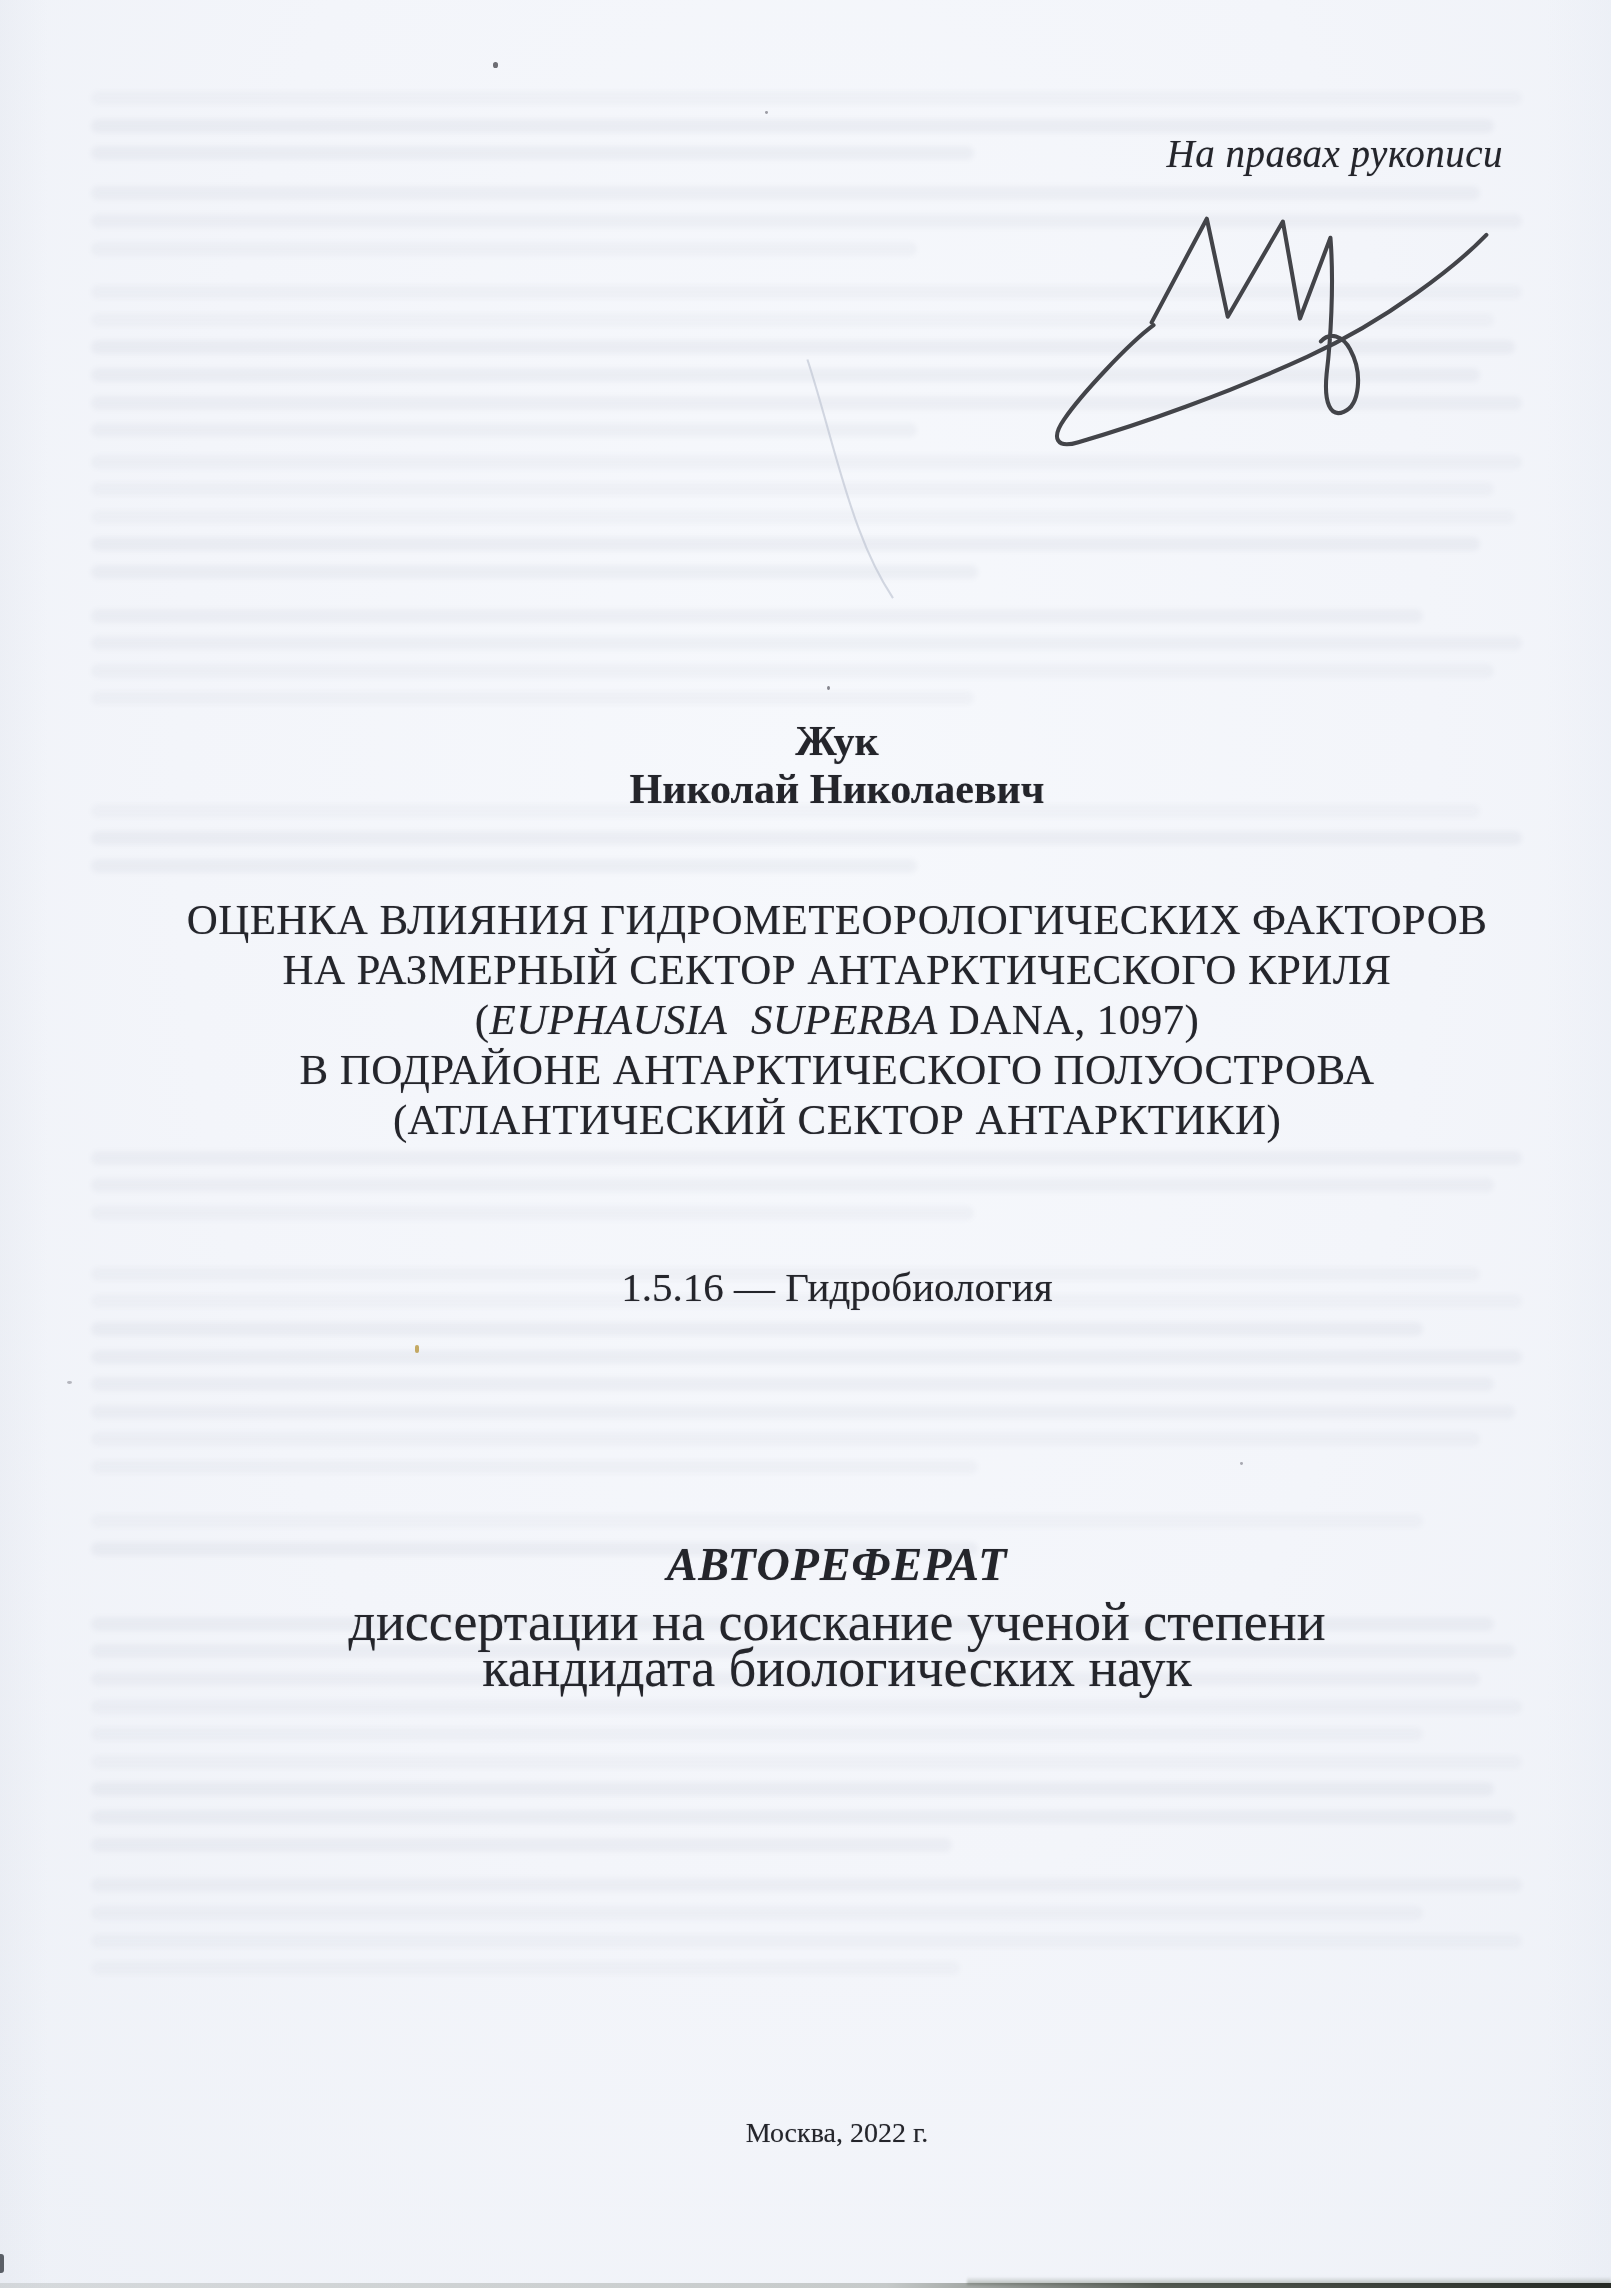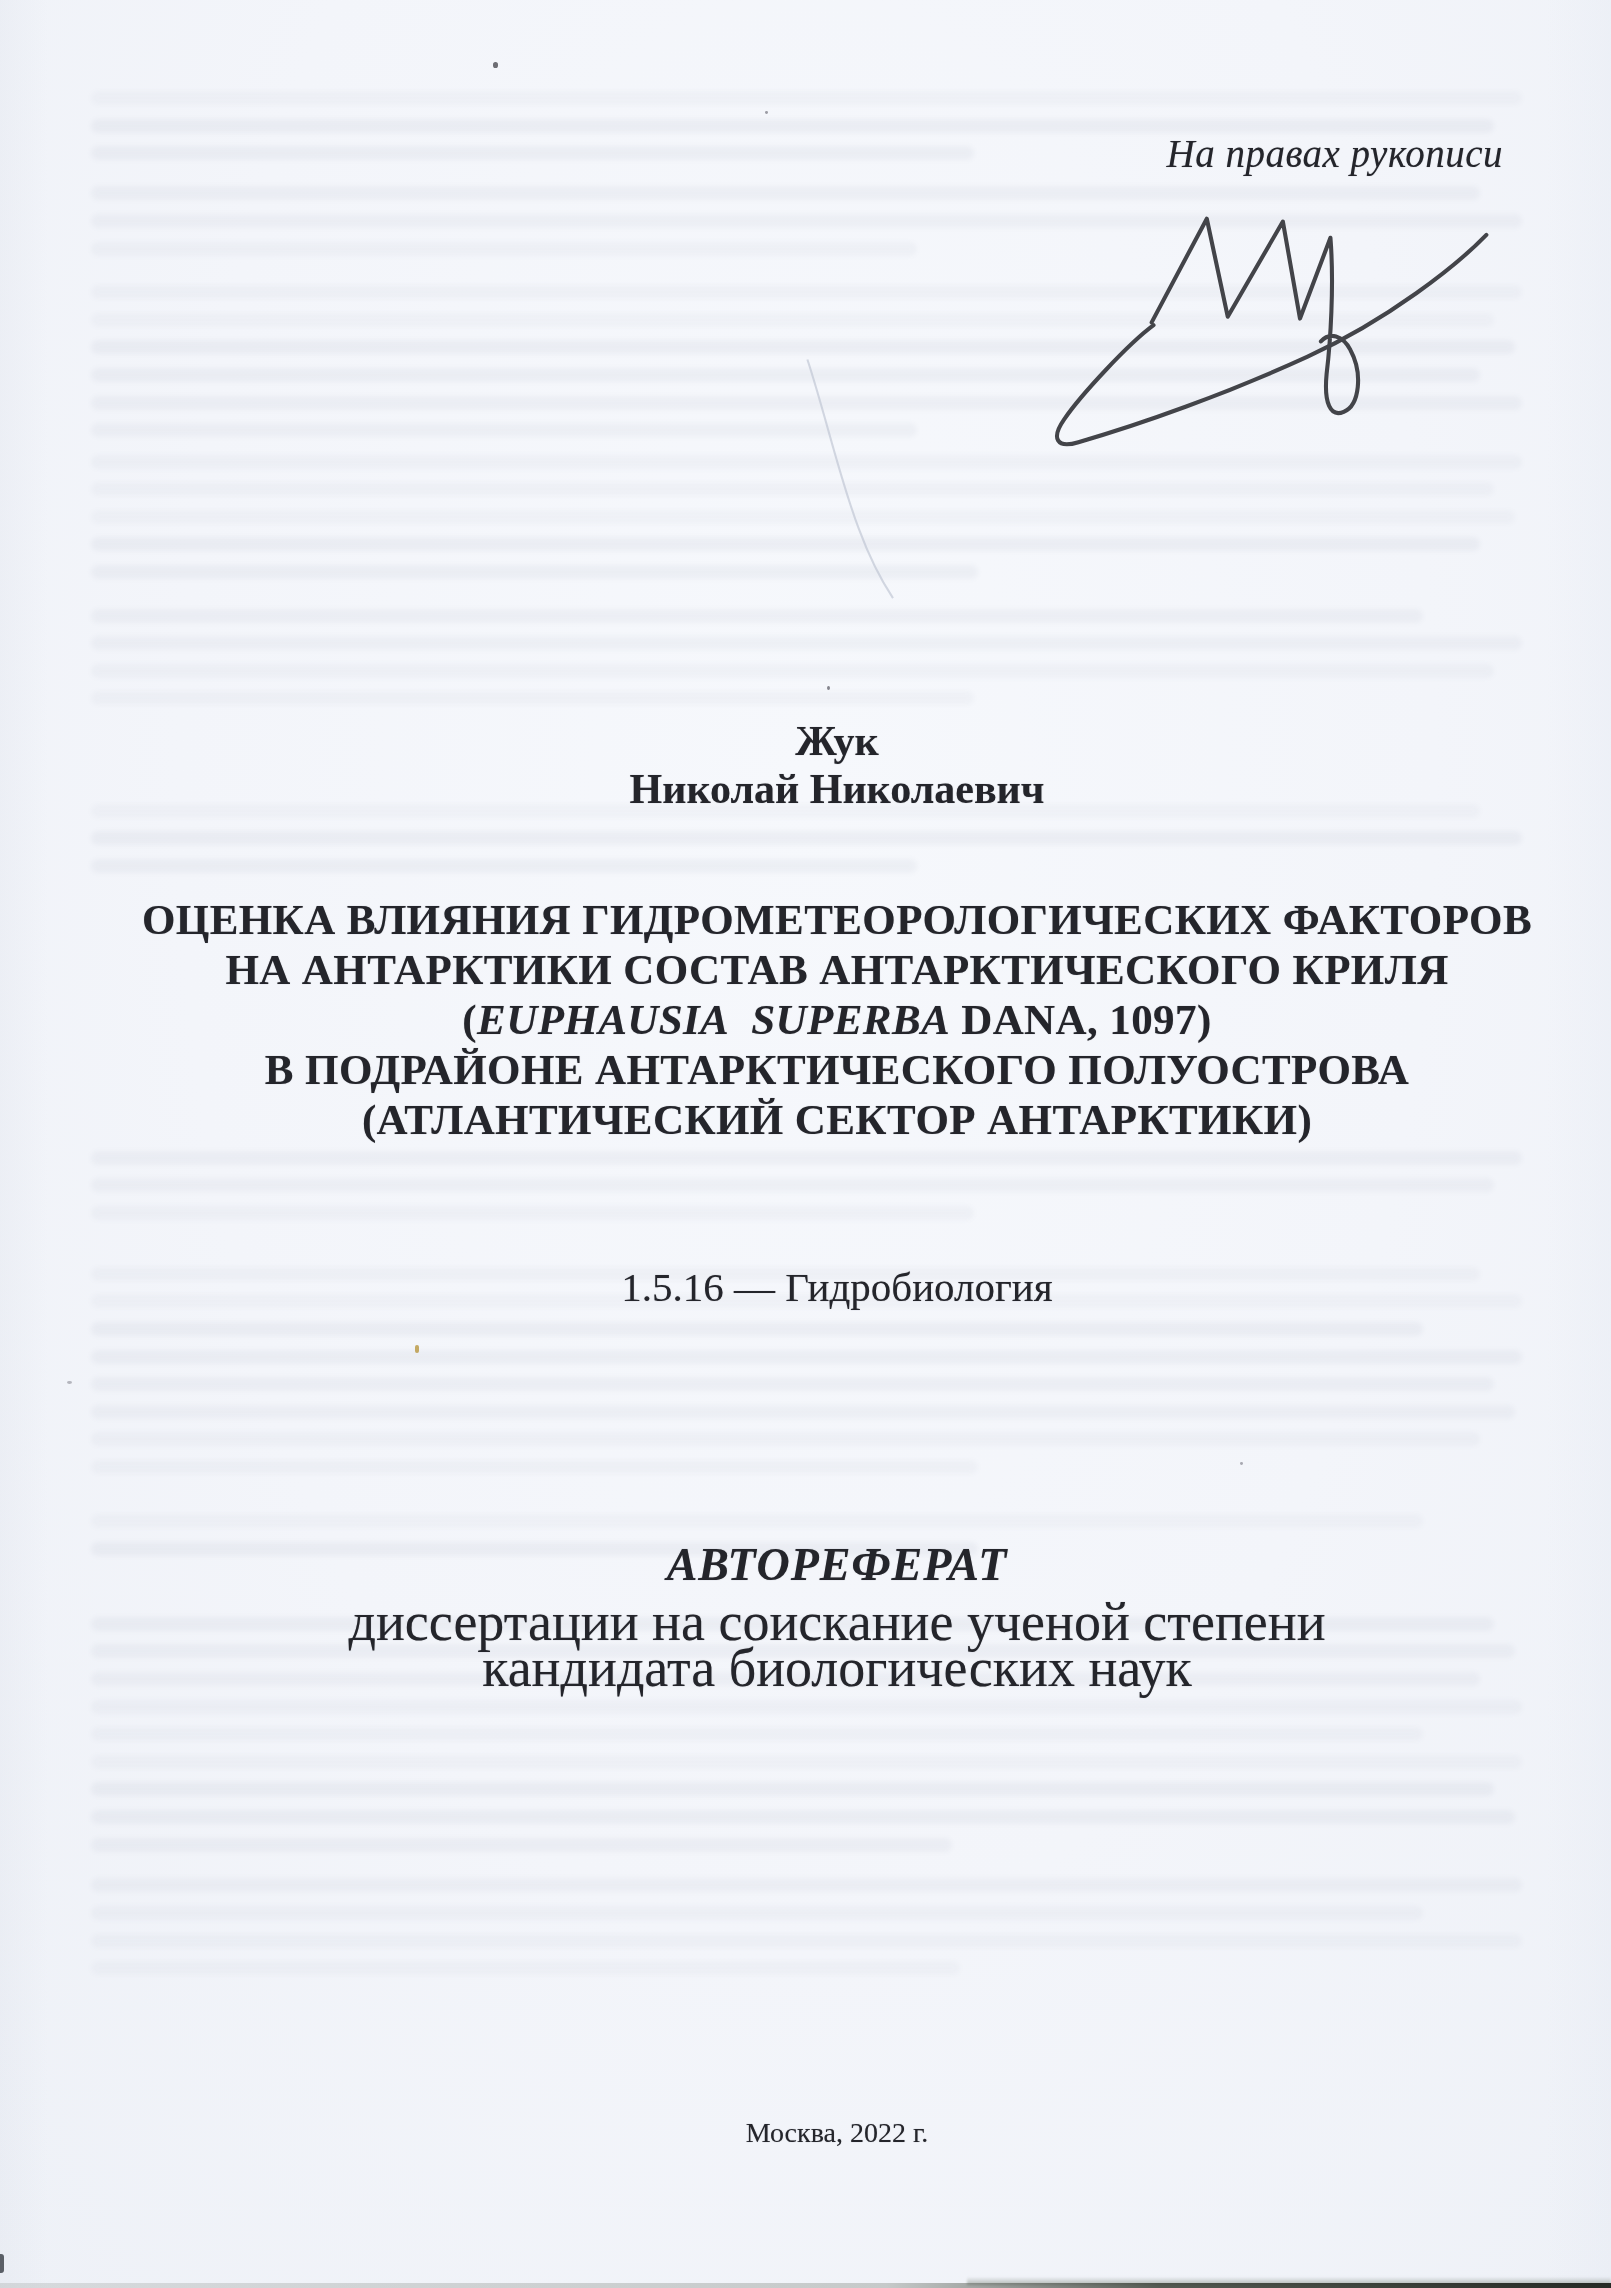--- a/index.html
+++ b/index.html
@@ -25,21 +25,21 @@
   .gline{position:absolute;left:91px;height:14.3px;background:#6d7690;border-radius:6.7px;filter:blur(2.9px);}
   
   .txt{position:absolute;z-index:3;text-shadow:0 0 1px rgba(25,26,35,.35);}
   .center-col{left:63px;width:1548px;text-align:center;}
   .annotation{
     top:131px;right:108px;
     font-style:italic;font-size:39px;line-height:46px;
     letter-spacing:0.5px;
   }
   .author{top:717px;font-weight:bold;font-size:42px;line-height:48px;}
-  .title{top:895px;font-weight:bold;font-size:43px;line-height:50px;letter-spacing:0.4px;}
+  .title{top:895px;font-weight:normal;font-size:43px;line-height:50px;letter-spacing:0.4px;}
   .title .species{font-style:italic;word-spacing:13.3px;text-align:right;}
   .specialty{top:1263px;font-size:41px;line-height:48px;}
   .abstract-heading{top:1542px;font-weight:bold;font-size:46px;line-height:46px;letter-spacing:1px;font-style:italic;}
   .abstract-lines{top:1599px;font-size:54px;line-height:46px;}
   .imprint{top:2109px;font-size:28px;line-height:48px;}
   
   .marks{position:absolute;left:0;top:0;z-index:4;pointer-events:none;}
   .speck{position:absolute;z-index:2;border-radius:50%;}
   .sp1{left:493px;top:62px;width:4.8px;height:5.7px;background:#4c4c52;opacity:.8;}
   .sp2{left:765px;top:111px;width:2.9px;height:2.9px;background:#60606a;opacity:.6;}
@@ -138,21 +138,21 @@
 
   <div class="txt center-col author">
     <div>Жук</div>
     <div>Николай Николаевич</div>
   </div>
 
   <div class="txt annotation">На правах рукописи</div>
 
   <div class="txt center-col title">
     <div>ОЦЕНКА ВЛИЯНИЯ ГИДРОМЕТЕОРОЛОГИЧЕСКИХ ФАКТОРОВ</div>
-    <div>НА АНТАРКТИКИ СОСТАВ АНТАРКТИЧЕСКОГО КРИЛЯ</div>
+    <div>НА РАЗМЕРНЫЙ СЕКТОР АНТАРКТИЧЕСКОГО КРИЛЯ</div>
     <div><span>(</span><span class="species">EUPHAUSIA SUPERBA</span><span> DANA, 1097)</span></div>
     <div>В ПОДРАЙОНЕ АНТАРКТИЧЕСКОГО ПОЛУОСТРОВА</div>
     <div>(АТЛАНТИЧЕСКИЙ СЕКТОР АНТАРКТИКИ)</div>
   </div>
 
   <div class="txt center-col specialty">1.5.16 — Гидробиология</div>
 
   <div class="txt center-col abstract-heading">АВТОРЕФЕРАТ</div>
   <div class="txt center-col abstract-lines">
     <div>диссертации на соискание ученой степени</div>

